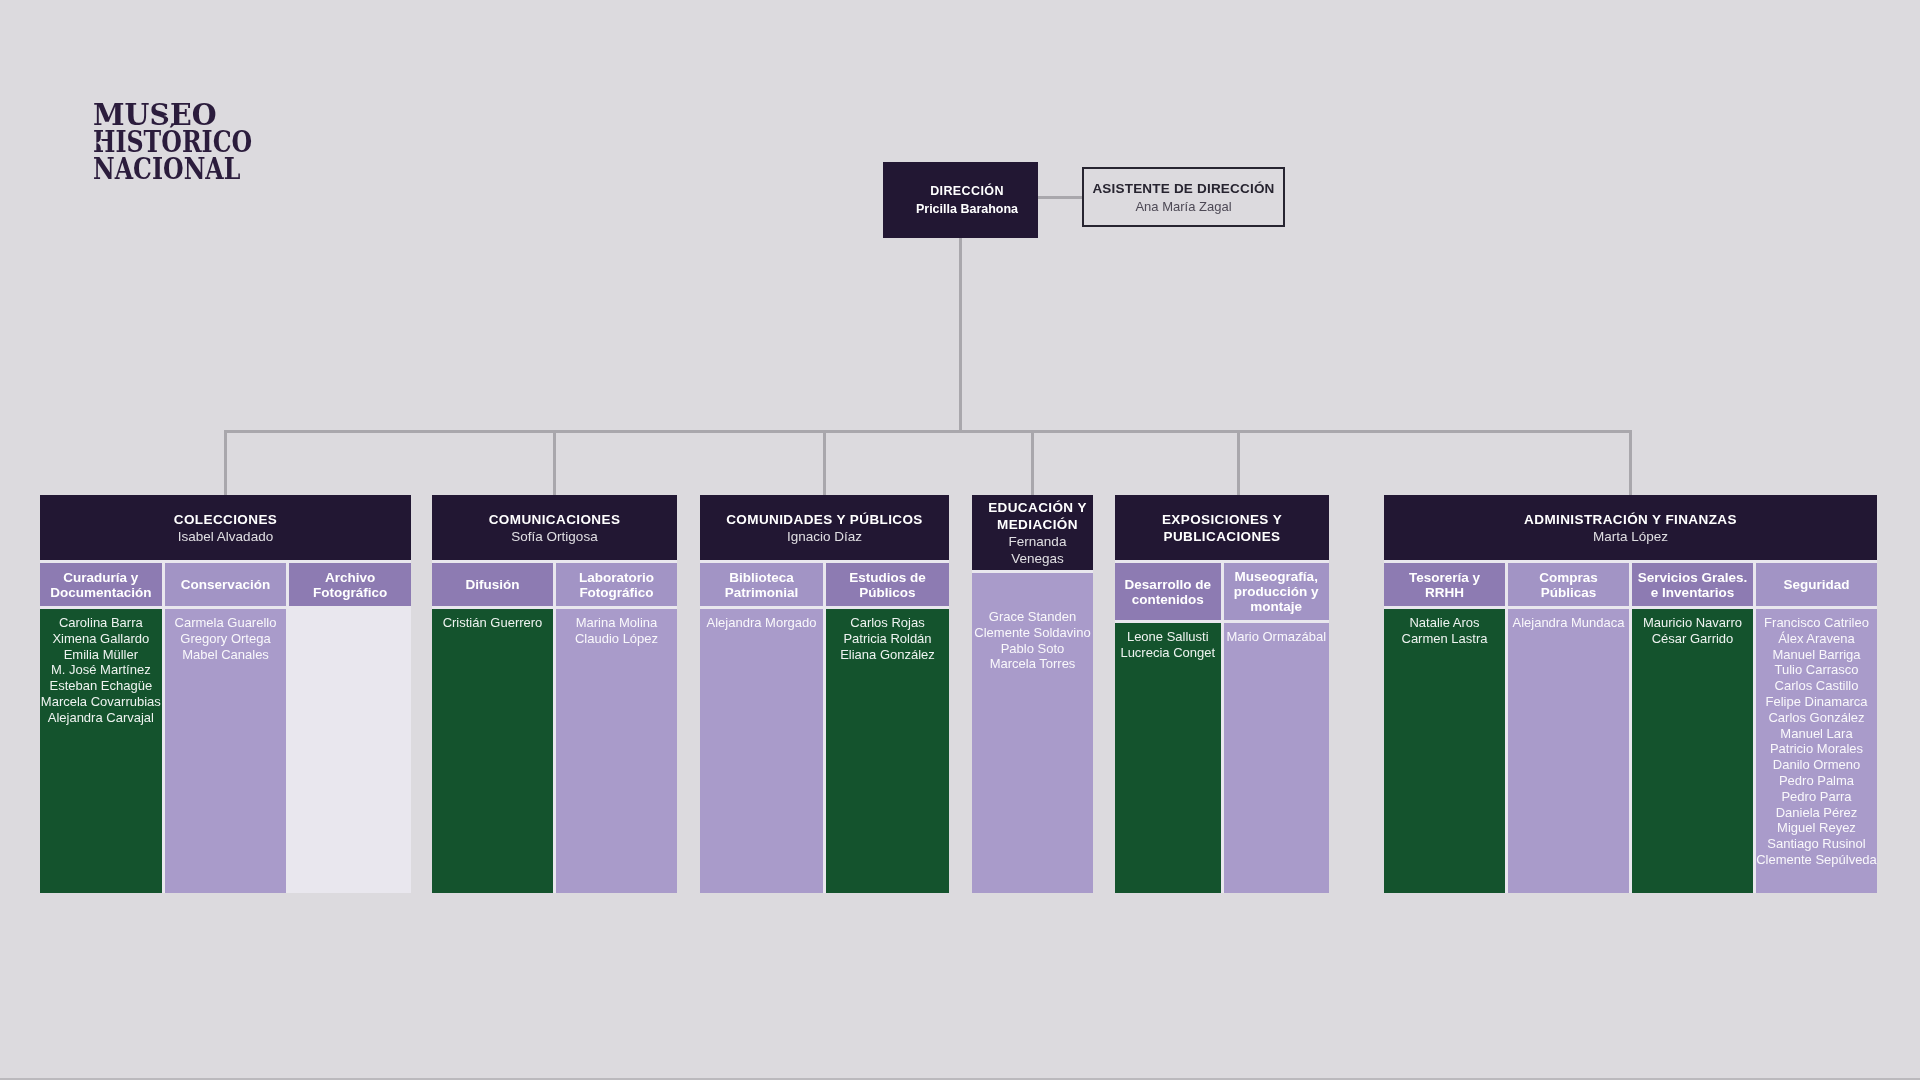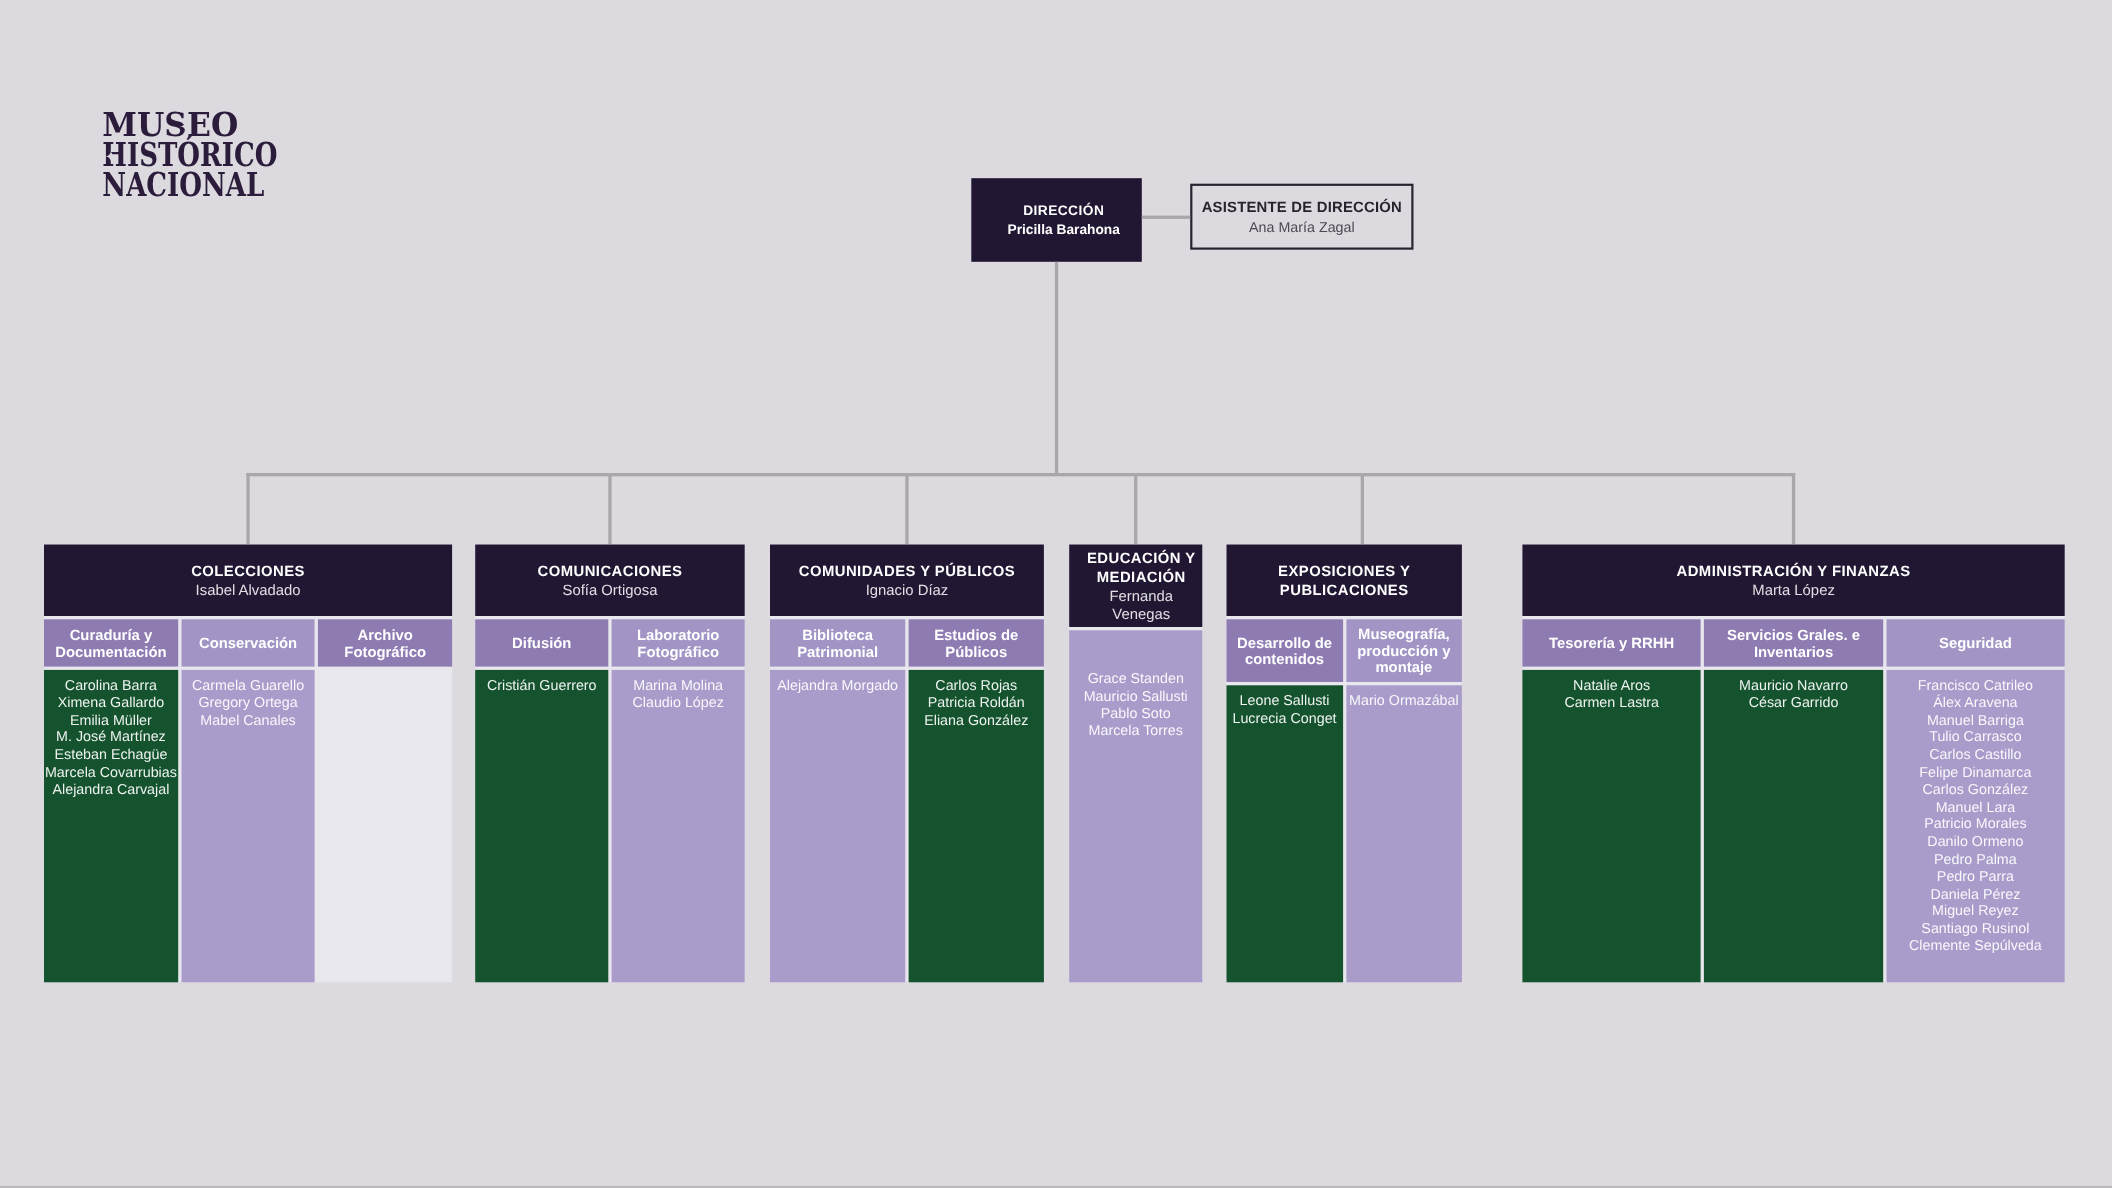--- a/index.html
+++ b/index.html
@@ -214,21 +214,21 @@
       <div class="dept dept-3">
     <div class="dept-head">
       <div class="dept-title">EDUCACIÓN Y MEDIACIÓN</div>
       <div class="dept-manager">Fernanda Venegas</div>
     </div>
     <div class="units">
           <div class="unit light">
 
     <div class="unit-body">
               <div class="member">Grace Standen</div>
-              <div class="member">Mauricio Sallusti</div>
+              <div class="member">Clemente Soldavino</div>
               <div class="member">Pablo Soto</div>
               <div class="member">Marcela Torres</div>
             </div>
   </div>
         </div>
   </div>
       <div class="dept dept-4">
     <div class="dept-head">
       <div class="dept-title">EXPOSICIONES Y PUBLICACIONES</div>
 
@@ -259,20 +259,28 @@
       <div class="dept-manager">Marta López</div>
     </div>
     <div class="units">
           <div class="unit dark">
     <div class="unit-head">
       <span class="unit-title">Tesorería y RRHH</span>
     </div>
     <div class="unit-body">
               <div class="member">Natalie Aros</div>
               <div class="member">Carmen Lastra</div>
+            </div>
+  </div>
+          <div class="unit light">
+    <div class="unit-head">
+      <span class="unit-title">Compras Públicas</span>
+    </div>
+    <div class="unit-body">
+              <div class="member">Alejandra Mundaca</div>
             </div>
   </div>
           <div class="unit dark">
     <div class="unit-head">
       <span class="unit-title">Servicios Grales. e Inventarios</span>
     </div>
     <div class="unit-body">
               <div class="member">Mauricio Navarro</div>
               <div class="member">César Garrido</div>
             </div>

